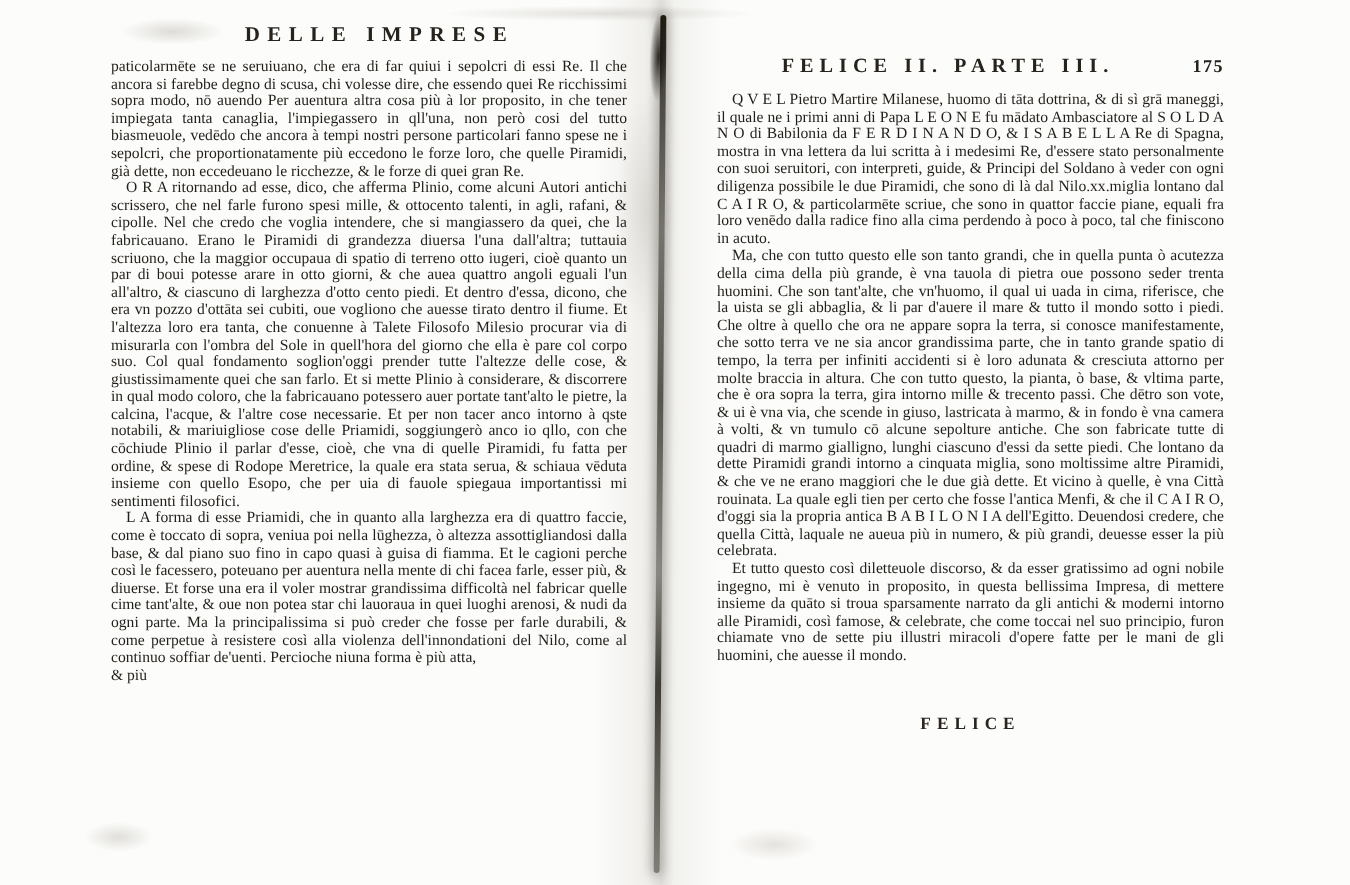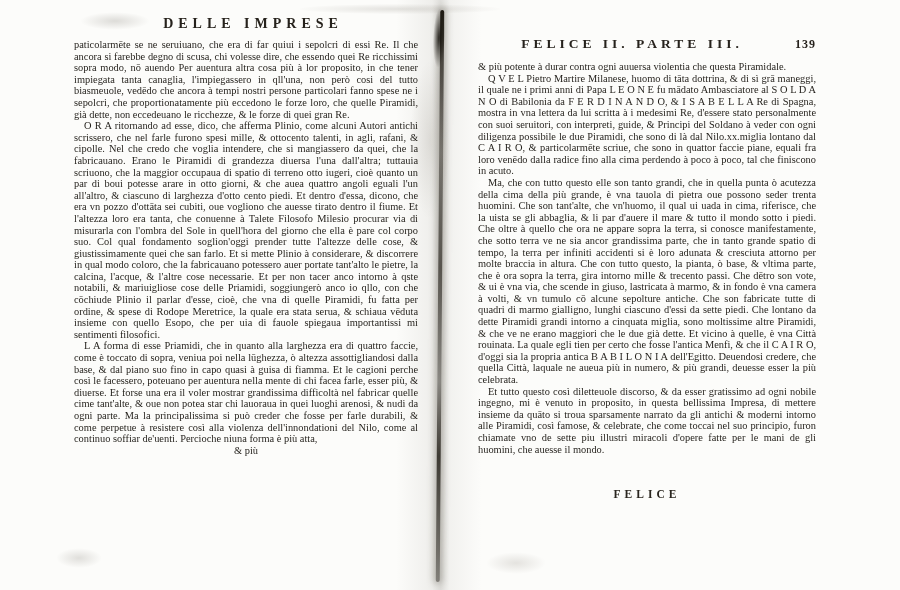--- a/index.html
+++ b/index.html
@@ -25,21 +25,21 @@
   .page-left .running-title{margin-left:14px;}
   .textblock{
     margin-top:7px;
     font-size:10.4px;line-height:11.6px;
     text-align:justify;text-justify:inter-word;
     color:var(--ink);
     font-family:Liberation Serif, serif;
   }
   .textblock p{margin:0;padding:0;}
   .textblock p.ind{text-indent:10px;}
-  .catchword{text-align:center;font-size:10.4px;line-height:11.6px;}
+  .catchword{text-align:left;font-size:10.4px;line-height:11.6px;}
   
   .page-right{position:absolute;left:478px;top:36px;width:338px;}
   .rheader{position:relative;height:16px;}
   .rheader .running-title{
     position:absolute;left:0;right:30px;
     font-weight:bold;font-size:13.5px;letter-spacing:4px;
   }
   .folio{
     position:absolute;right:0;top:1px;
     font-size:12px;letter-spacing:1px;font-weight:bold;color:#26221c;
@@ -112,24 +112,23 @@
       <p class="cont">paticolarmēte se ne seruiuano, che era di far quiui i sepolcri di essi Re. Il che ancora si farebbe degno di scusa, chi volesse dire, che essendo quei Re ricchissimi sopra modo, nō auendo Per auentura altra cosa più à lor proposito, in che tener impiegata tanta canaglia, l'impiegassero in qll'una, non però cosi del tutto biasmeuole, vedēdo che ancora à tempi nostri persone particolari fanno spese ne i sepolcri, che proportionatamente più eccedono le forze loro, che quelle Piramidi, già dette, non eccedeuano le ricchezze, &amp; le forze di quei gran Re.</p>
       <p class="ind">O R A ritornando ad esse, dico, che afferma Plinio, come alcuni Autori antichi scrissero, che nel farle furono spesi mille, &amp; ottocento talenti, in agli, rafani, &amp; cipolle. Nel che credo che voglia intendere, che si mangiassero da quei, che la fabricauano. Erano le Piramidi di grandezza diuersa l'una dall'altra; tuttauia scriuono, che la maggior occupaua di spatio di terreno otto iugeri, cioè quanto un par di boui potesse arare in otto giorni, &amp; che auea quattro angoli eguali l'un all'altro, &amp; ciascuno di larghezza d'otto cento piedi. Et dentro d'essa, dicono, che era vn pozzo d'ottāta sei cubiti, oue vogliono che auesse tirato dentro il fiume. Et l'altezza loro era tanta, che conuenne à Talete Filosofo Milesio procurar via di misurarla con l'ombra del Sole in quell'hora del giorno che ella è pare col corpo suo. Col qual fondamento soglion'oggi prender tutte l'altezze delle cose, &amp; giustissimamente quei che san farlo. Et si mette Plinio à considerare, &amp; discorrere in qual modo coloro, che la fabricauano potessero auer portate tant'alto le pietre, la calcina, l'acque, &amp; l'altre cose necessarie. Et per non tacer anco intorno à qste notabili, &amp; mariuigliose cose delle Priamidi, soggiungerò anco io qllo, con che cōchiude Plinio il parlar d'esse, cioè, che vna di quelle Piramidi, fu fatta per ordine, &amp; spese di Rodope Meretrice, la quale era stata serua, &amp; schiaua vēduta insieme con quello Esopo, che per uia di fauole spiegaua importantissi mi sentimenti filosofici.</p>
       <p class="ind">L A forma di esse Priamidi, che in quanto alla larghezza era di quattro faccie, come è toccato di sopra, veniua poi nella lūghezza, ò altezza assottigliandosi dalla base, &amp; dal piano suo fino in capo quasi à guisa di fiamma.   Et le cagioni perche così le facessero, poteuano per auentura nella mente di chi facea farle, esser più, &amp; diuerse. Et forse una era il voler mostrar grandissima difficoltà nel fabricar quelle cime tant'alte, &amp; oue non potea star chi lauoraua in quei luoghi arenosi, &amp; nudi da ogni parte. Ma la principalissima si può creder che fosse per farle durabili, &amp; come perpetue à resistere così alla violenza dell'innondationi del Nilo, come al continuo soffiar de'uenti. Percioche niuna forma è più atta,</p>
       <div class="catchword">&amp; più</div>
     </div>
   </div>
 
   <div class="page-right">
     <div class="rheader">
       <div class="running-title">FELICE II. PARTE III.</div>
-      <div class="folio">139</div>
+      <div class="folio">175</div>
     </div>
     <div class="textblock">
-      <p class="cont">&amp; più potente à durar contra ogni auuersa violentia che questa Piramidale.</p>
       <p class="ind">Q V E L Pietro Martire Milanese, huomo di tāta dottrina, &amp; di sì grā maneggi, il quale ne i primi anni di Papa L E O N E fu mādato Ambasciatore al S O L D A N O di Babilonia da F E R D I N A N D O, &amp; I S A B E L L A Re di Spagna, mostra in vna lettera da lui scritta à i medesimi Re, d'essere stato personalmente con suoi seruitori, con interpreti, guide, &amp; Principi del Soldano à veder con ogni diligenza possibile le due Piramidi, che sono di là dal Nilo.xx.miglia lontano dal C A I R O, &amp; particolarmēte scriue, che sono in quattor faccie piane, equali fra loro venēdo dalla radice fino alla cima perdendo à poco à poco, tal che finiscono in acuto.</p>
       <p class="ind">Ma, che con tutto questo elle son tanto grandi, che in quella punta ò acutezza della cima della più grande, è vna tauola di pietra oue possono seder trenta huomini.  Che son tant'alte, che vn'huomo, il qual ui uada in cima, riferisce, che la uista se gli abbaglia, &amp; li par d'auere il mare &amp; tutto il mondo sotto i piedi. Che oltre à quello che ora ne appare sopra la terra, si conosce manifestamente, che sotto terra ve ne sia ancor grandissima parte, che in tanto grande spatio di tempo, la terra per infiniti accidenti si è loro adunata &amp; cresciuta attorno per molte braccia in altura. Che con tutto questo, la pianta, ò base, &amp; vltima parte, che è ora sopra la terra, gira intorno mille &amp; trecento passi.  Che dētro son vote, &amp; ui è vna via, che scende in giuso, lastricata à marmo, &amp; in fondo è vna camera à volti, &amp; vn tumulo cō alcune sepolture antiche.  Che son fabricate tutte di quadri di marmo gialligno, lunghi ciascuno d'essi da sette piedi.  Che lontano da dette Piramidi grandi intorno a cinquata miglia, sono moltissime altre Piramidi, &amp; che ve ne erano maggiori che le due già dette. Et vicino à quelle, è vna Città rouinata.   La quale egli tien per certo che fosse l'antica Menfi, &amp; che il C A I R O, d'oggi sia la propria antica B A B I L O N I A dell'Egitto. Deuendosi credere, che quella Città, laquale ne aueua più in numero, &amp; più grandi, deuesse esser la più celebrata.</p>
       <p class="ind">Et tutto questo così diletteuole discorso, &amp; da esser gratissimo ad ogni nobile ingegno, mi è venuto in proposito, in questa bellissima Impresa, di mettere insieme da quāto si troua sparsamente narrato da gli antichi &amp; moderni intorno alle Piramidi, così famose, &amp; celebrate, che come toccai nel suo principio, furon chiamate vno de sette piu illustri miracoli d'opere fatte per le mani de gli huomini, che auesse il mondo.</p>
       <div class="catchword-felice">FELICE</div>
     </div>
   </div>
 
 </div>
 
 </body></html>

